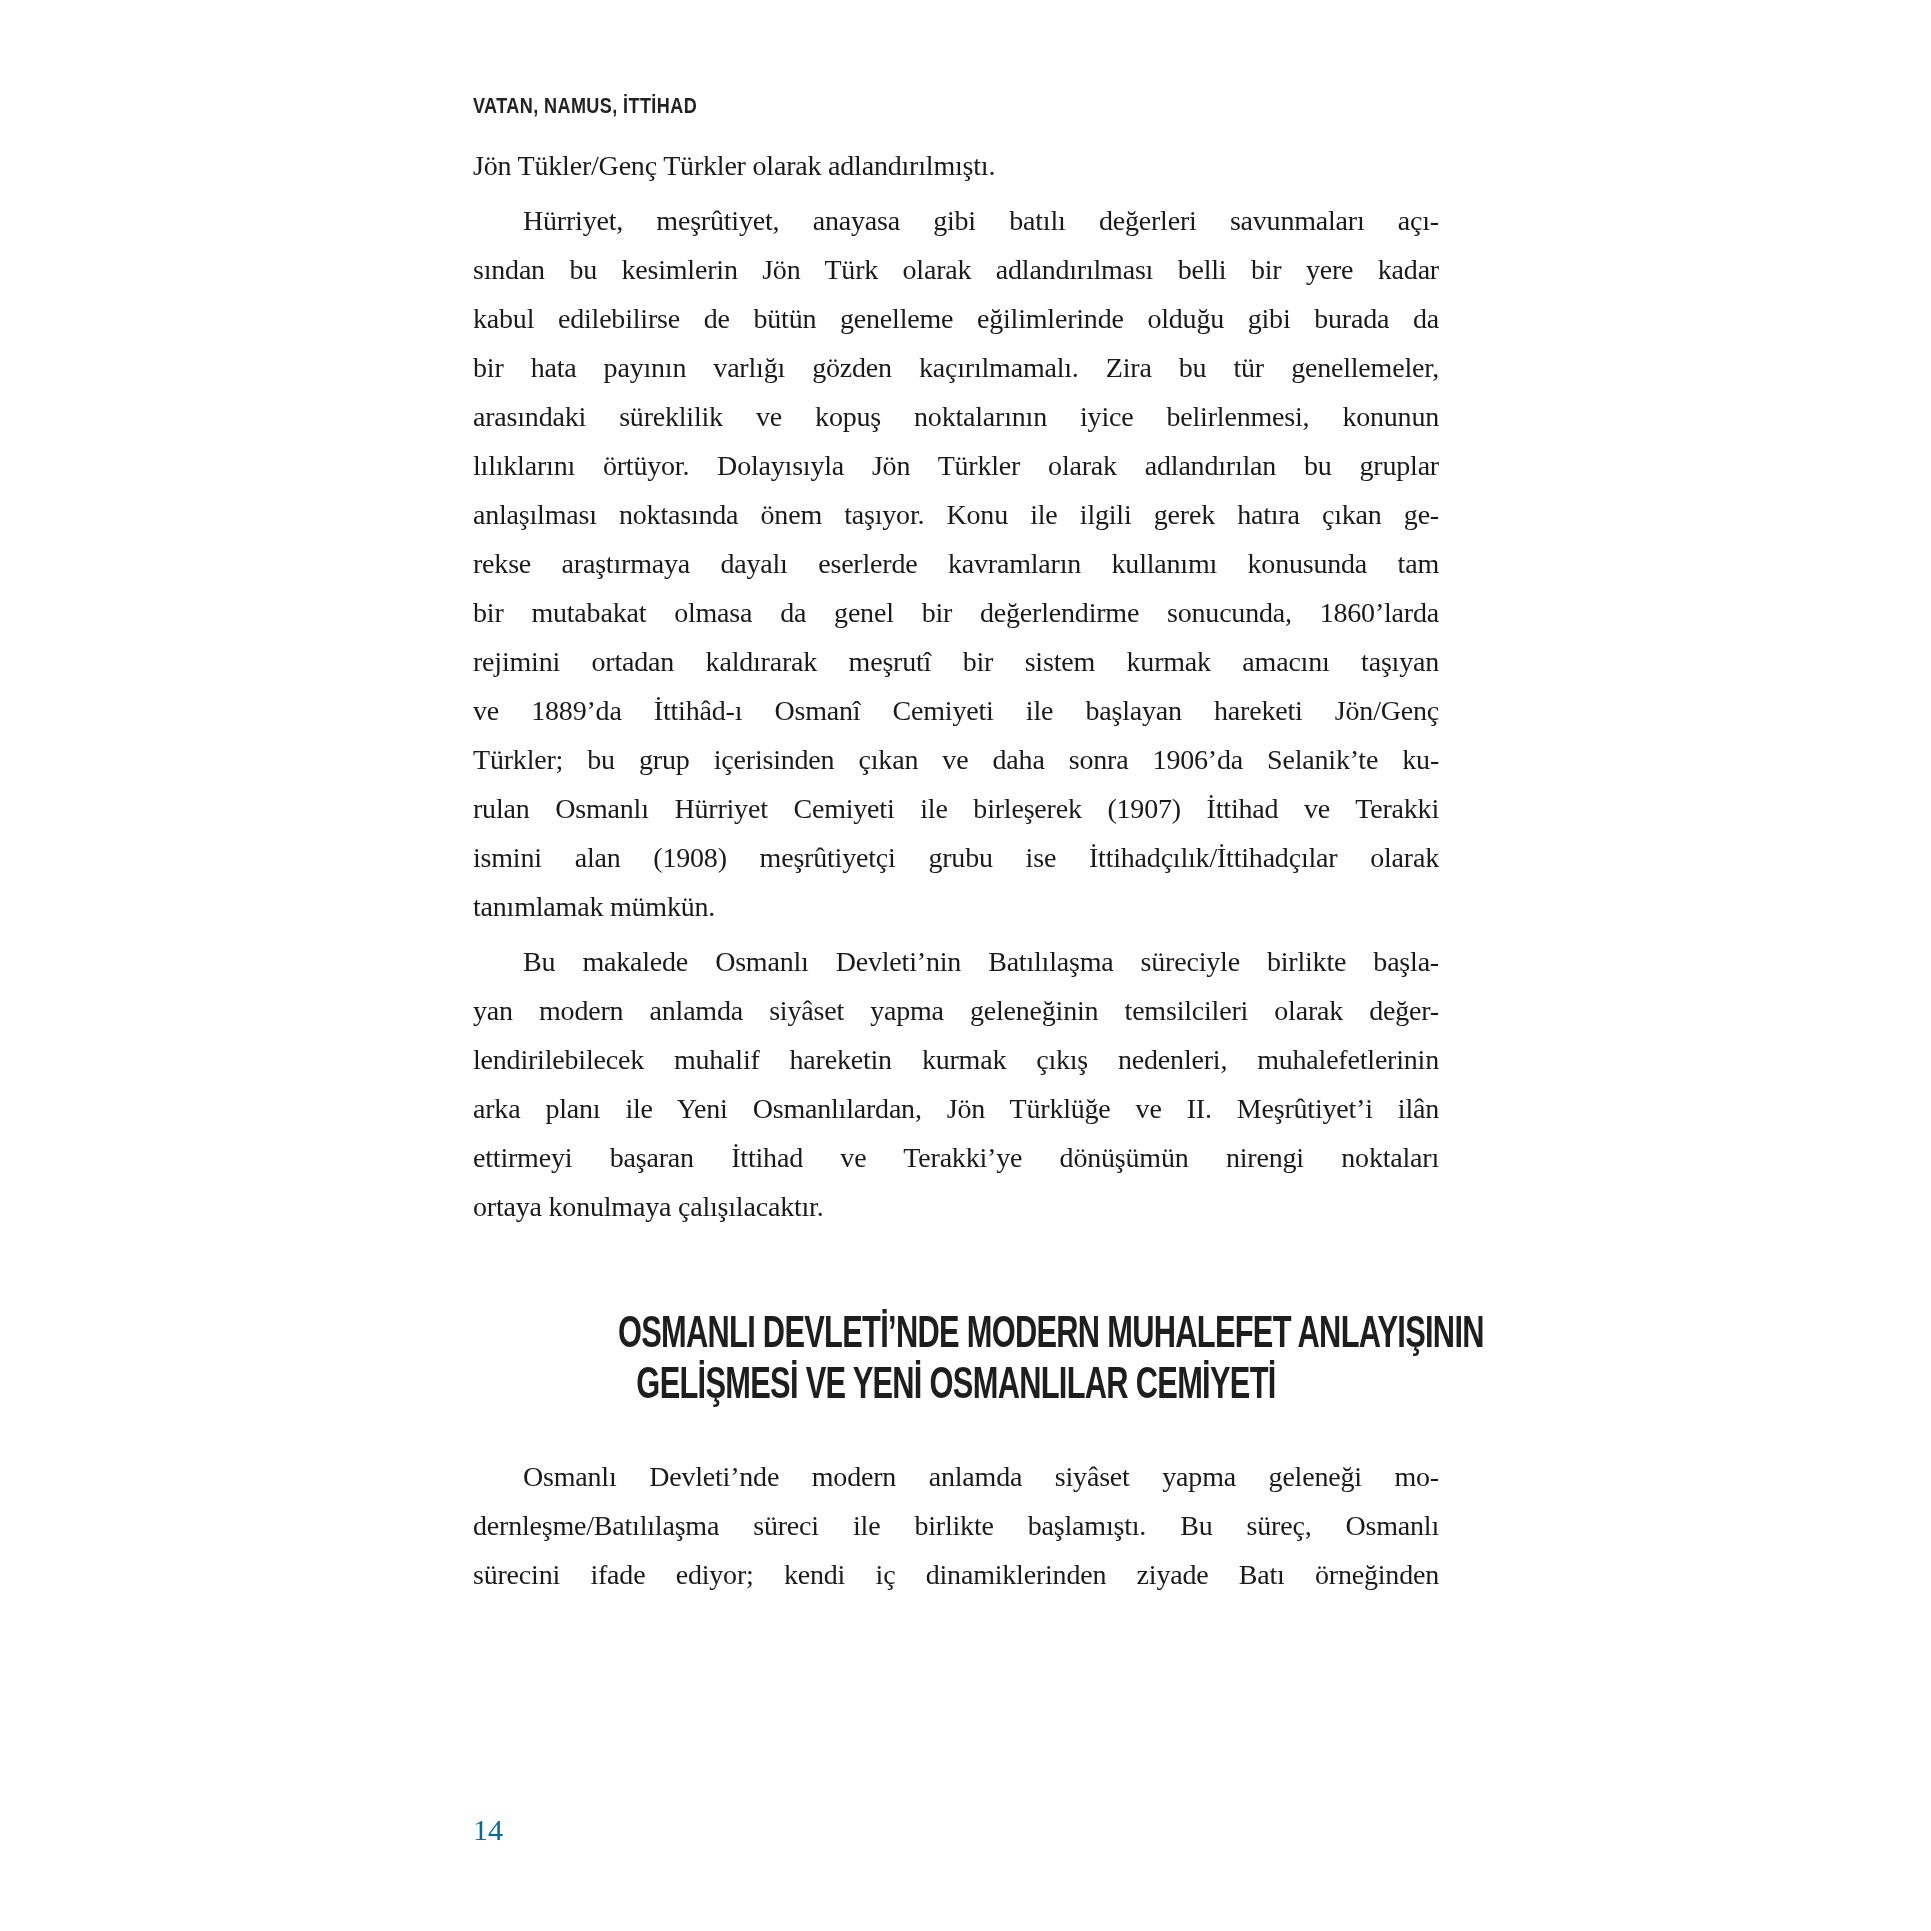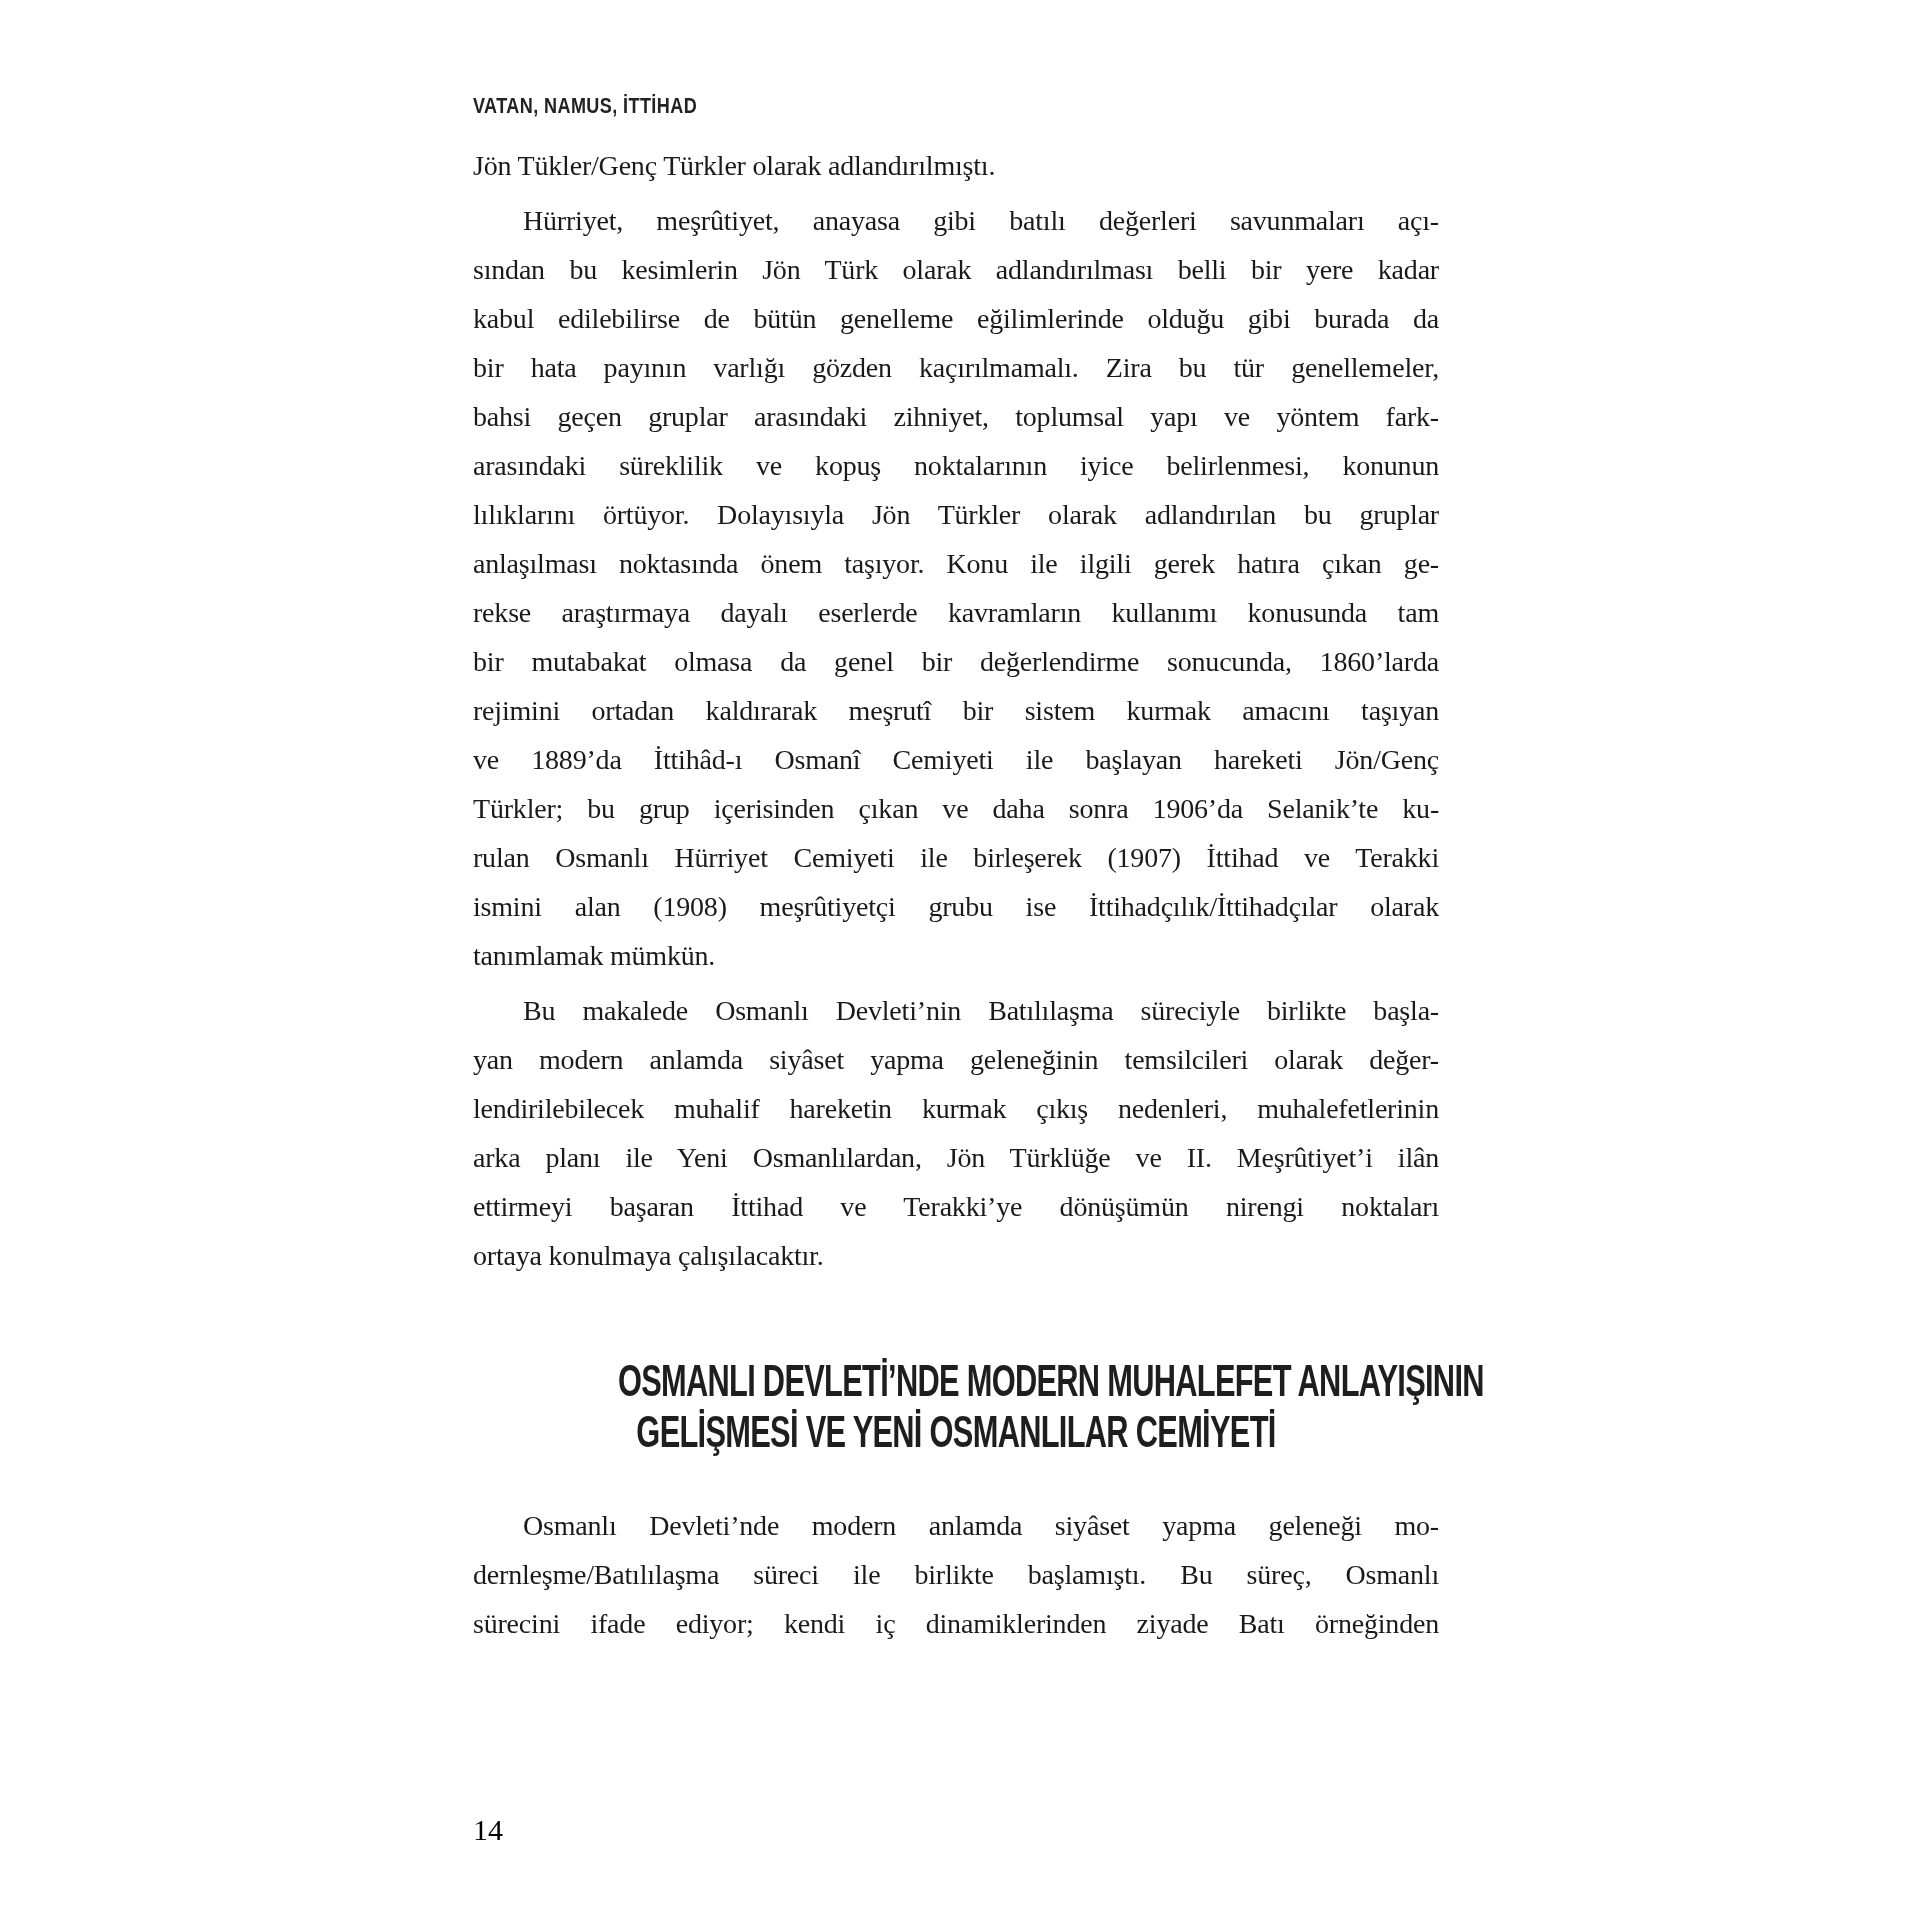--- a/index.html
+++ b/index.html
@@ -68,39 +68,38 @@
     letter-spacing: -1px;
     text-align: center;
     color: #1e1e1e;
     white-space: nowrap;
   }
   .page-number {
     position: absolute;
     left: 473px;
     top: 1813px;
     font-size: 30px;
-    color: #000000;
+    color: #0369a1;
   }
 </style>
 </head>
 <body>
 
 <div class="page">
   <div class="running-header">VATAN, NAMUS, İTTİHAD</div>
 
   <div class="content">
       <div class="paragraph">
         <div class="line para-end">Jön Tükler/Genç Türkler olarak adlandırılmıştı.</div>
       </div>
       <div class="paragraph">
         <div class="line indented">Hürriyet, meşrûtiyet, anayasa gibi batılı değerleri savunmaları açı-</div>
         <div class="line">sından bu kesimlerin Jön Türk olarak adlandırılması belli bir yere kadar</div>
         <div class="line">kabul edilebilirse de bütün genelleme eğilimlerinde olduğu gibi burada da</div>
         <div class="line">bir hata payının varlığı gözden kaçırılmamalı. Zira bu tür genellemeler,</div>
-        <div class="line">bahsi geçen gruplar arasındaki zihniyet, toplumsal yapı ve yöntem fark-</div>
         <div class="line">arasındaki süreklilik ve kopuş noktalarının iyice belirlenmesi, konunun</div>
         <div class="line">lılıklarını örtüyor. Dolayısıyla Jön Türkler olarak adlandırılan bu gruplar</div>
         <div class="line">anlaşılması noktasında önem taşıyor. Konu ile ilgili gerek hatıra çıkan ge-</div>
         <div class="line">rekse araştırmaya dayalı eserlerde kavramların kullanımı konusunda tam</div>
         <div class="line">bir mutabakat olmasa da genel bir değerlendirme sonucunda, 1860’larda</div>
         <div class="line">rejimini ortadan kaldırarak meşrutî bir sistem kurmak amacını taşıyan</div>
         <div class="line">ve 1889’da İttihâd-ı Osmanî Cemiyeti ile başlayan hareketi Jön/Genç</div>
         <div class="line">Türkler; bu grup içerisinden çıkan ve daha sonra 1906’da Selanik’te ku-</div>
         <div class="line">rulan Osmanlı Hürriyet Cemiyeti ile birleşerek (1907) İttihad ve Terakki</div>
         <div class="line">ismini alan (1908) meşrûtiyetçi grubu ise İttihadçılık/İttihadçılar olarak</div>

